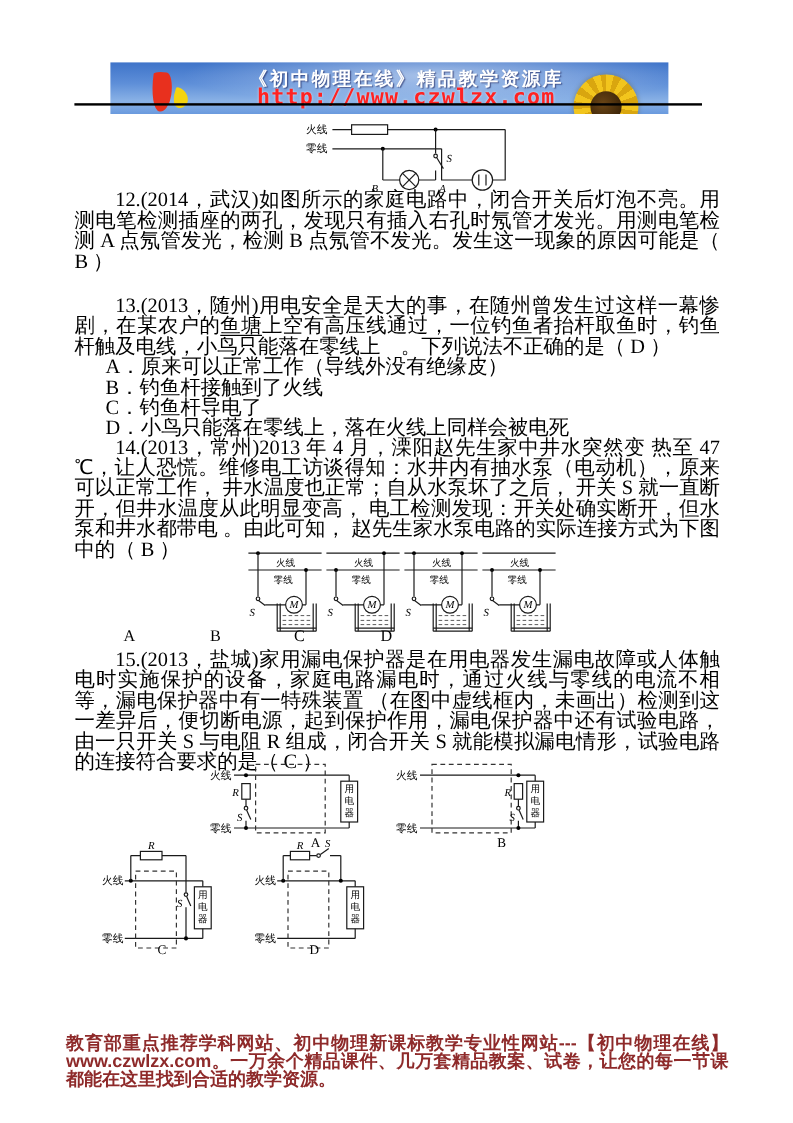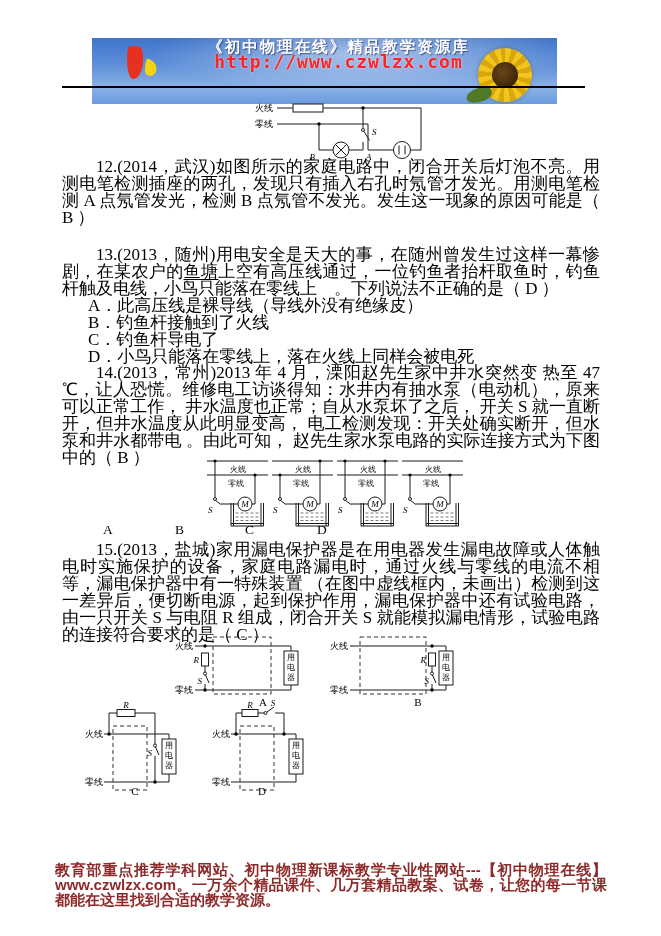--- a/index.html
+++ b/index.html
@@ -4,26 +4,26 @@
 <style>
   * { margin:0; padding:0; box-sizing:border-box; }
   html,body { background:#e8e8e8; }
   .page {
     position:relative; width:661px; height:936px; margin:0 auto;
     background:#ffffff; overflow:hidden;
     font-family:"Liberation Serif", serif; color:#000;
   }
   
   .banner {
-    position:absolute; left:92px; top:38px; width:465px; height:66px;
+    position:absolute; left:92px; top:52px; width:465px; height:43px;
     overflow:hidden;
     background:
       radial-gradient(ellipse at 58% 25%, rgba(255,255,255,.5), rgba(255,255,255,0) 55%),
       linear-gradient(180deg,#3f74c9 0%, #5d8ed8 40%, #8ab2e6 75%, #6a9ade 100%);
-    display:flex; 
+    display:flex; align-items:center;
   }
   .banner-text { flex:1; text-align:center; padding-left:28px; }
   .banner-title {
     font-family:"Liberation Serif", serif; font-weight:bold; color:#fff;
     font-size:15.5px; letter-spacing:2px; line-height:17px;
     text-shadow:1px 1px 1px rgba(0,0,60,.5);
   }
   .banner-url {
     font-family:"DejaVu Sans Mono", monospace; font-weight:bold;
     color:#ff2222; font-size:18px; line-height:14px; letter-spacing:1px;
@@ -151,21 +151,21 @@
     <text class="var-label" x="62" y="70" text-anchor="end">B</text>
     <text class="var-label" x="113" y="70">A</text>
   </svg>
 
   <div class="content" style="top:158px">
     <div class="para">12.(2014，武汉)如图所示的家庭电路中，闭合开关后灯泡不亮。用测电笔检测插座的两孔，发现只有插入右孔时氖管才发光。用测电笔检测 A 点氖管发光，检测 B 点氖管不发光。发生这一现象的原因可能是（ B ）</div>
   </div>
 
   <div class="content" style="top:246px">
     <div class="para"><span>13.(2013，随州)用电安全是天大的事，在随州曾发生过这样一幕惨剧，在某农户的</span><span class="u-line">鱼塘</span><span>上空有高压线通过，一位钓鱼者抬杆取鱼时，钓鱼杆触及电线，小鸟只能落在零线上　。下列说法不正确的是（ D ）</span></div>
-    <div class="opt">A．此高压线是裸导线（导线外没有绝缘皮）</div>
+    <div class="opt">A．原来可以正常工作（导线外没有绝缘皮）</div>
     <div class="opt">B．钓鱼杆接触到了火线</div>
     <div class="opt">C．钓鱼杆导电了</div>
     <div class="opt">D．小鸟只能落在零线上，落在火线上同样会被电死</div>
   </div>
 
   <div class="content" style="top:364px">
     <div class="para">14.(2013，常州)2013 年 4 月，溧阳赵先生家中井水突然变 热至 47 ℃，让人恐慌。维修电工访谈得知：水井内有抽水泵（电动机），原来可以正常工作， 井水温度也正常；自从水泵坏了之后， 开关 S 就一直断开，但井水温度从此明显变高， 电工检测发现：开关处确实断开，但水泵和井水都带电 。由此可知， 赵先生家水泵电路的实际连接方式为下图中的（ B ）</div>
   </div>
 
   <div class="row-fig14">

